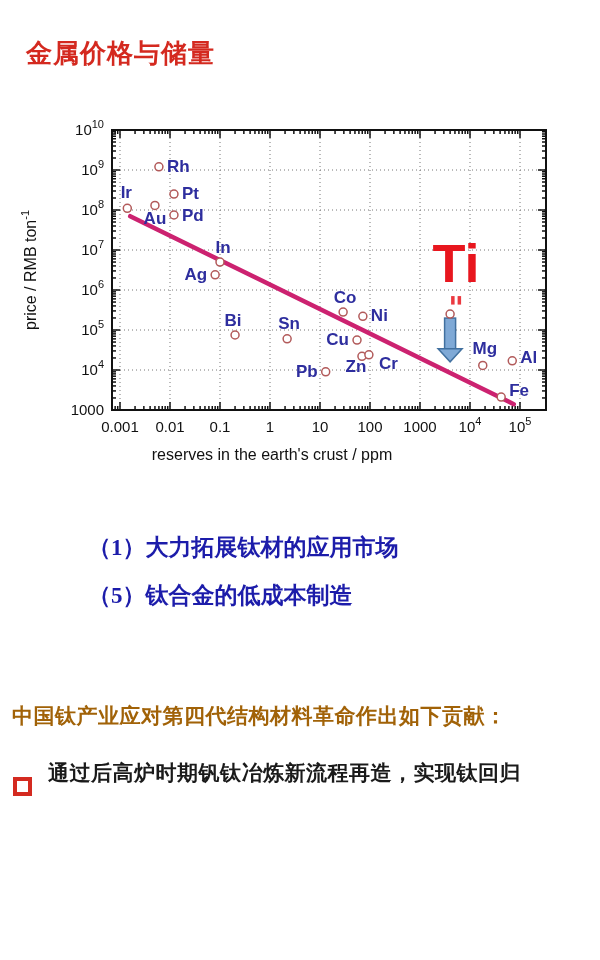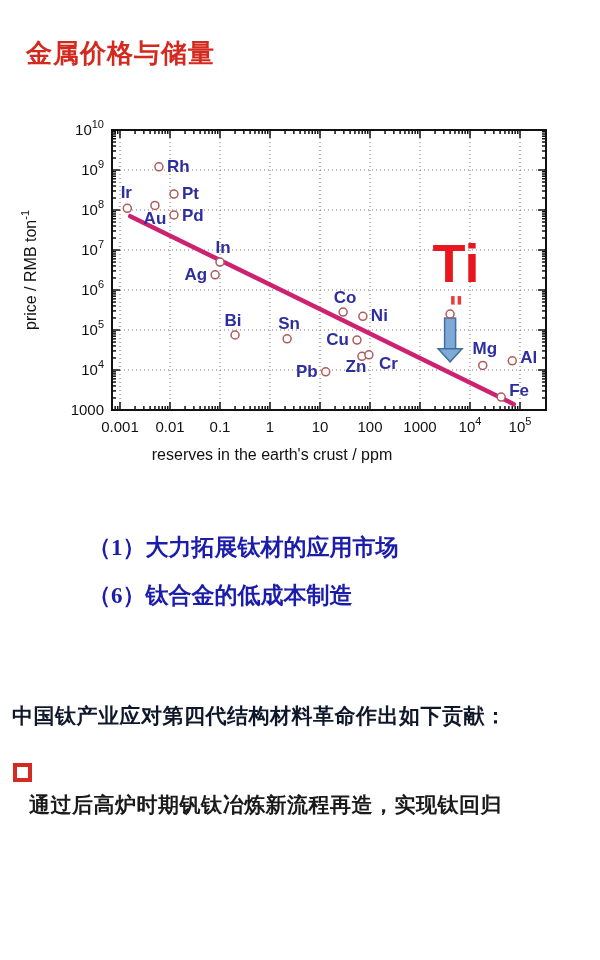--- a/index.html
+++ b/index.html
@@ -12,22 +12,22 @@
   .grid{stroke:#777;stroke-width:1;stroke-dasharray:1 3;fill:none;}
   .tick{stroke:#111;stroke-width:1.5;}
   .pt{fill:#fff;stroke:var(--point);stroke-width:1.5;}
   .ptlabel{fill:var(--navy);font-size:17px;font-weight:bold;}
   .ticklabel{fill:#111;font-size:15px;}
   .axistitle{fill:#111;font-size:16px;}
   .goals{position:absolute;left:88px;top:524px;font-family:Liberation Serif, serif;
          font-weight:bold;font-size:23px;color:var(--goal-blue);}
   .goal-line{height:48px;line-height:48px;white-space:nowrap;}
   .heading{position:absolute;left:12px;top:702px;margin:0;font-size:21px;font-weight:600;
-           color:#0f172a;letter-spacing:0.5px;white-space:nowrap;}
-  .bullet-row{position:absolute;left:13px;display:flex;align-items:flex-start;flex-direction:column;}
+           color:#a16207;letter-spacing:0.5px;white-space:nowrap;}
+  .bullet-row{position:absolute;left:13px;display:flex;align-items:flex-end;}
   .bullet-1{top:750px;}
   .bullet-2{top:844px;}
   .bullet-square{width:11px;height:11px;border:4px solid var(--bullet-red);margin-top:13px;flex:none;}
   .bullet-text{margin-left:16px;font-size:21px;line-height:46px;font-weight:600;color:#1a1a1a;
                letter-spacing:0.5px;white-space:nowrap;}
   .watermark{position:absolute;top:922px;right:14px;display:flex;align-items:flex-start;gap:6px;
              color:var(--wm-gray);font-size:17px;}
   .wm-icon{display:block;}
 </style>
 </head>
@@ -391,21 +391,21 @@
       <text x="104" y="145" class="ticklabel" text-anchor="end">10<tspan dy="-7" font-size="11">7</tspan></text>
       <text x="104" y="105" class="ticklabel" text-anchor="end">10<tspan dy="-7" font-size="11">8</tspan></text>
       <text x="104" y="65" class="ticklabel" text-anchor="end">10<tspan dy="-7" font-size="11">9</tspan></text>
       <text x="104" y="25" class="ticklabel" text-anchor="end">10<tspan dy="-7" font-size="11">10</tspan></text>
       <text x="272" y="350" class="axistitle" text-anchor="middle">reserves in the earth's crust / ppm</text>
       <text x="36" y="160" class="axistitle" text-anchor="middle" transform="rotate(-90 36 160)">price / RMB ton<tspan dy="-7" font-size="11">-1</tspan></text>
     </svg>
 
   <div class="goals">
     <div class="goal-line">（1）大力拓展钛材的应用市场</div>
-    <div class="goal-line">（6）钛合金的低成本制造</div>
+    <div class="goal-line">（5）钛合金的低成本制造</div>
   </div>
 
   <p class="heading">中国钛产业应对第四代结构材料革命作出如下贡献：</p>
 
   <div class="bullet-row bullet-1">
     <span class="bullet-square"></span>
     <div class="bullet-text">
       <div>通过后高炉时期钒钛冶炼新流程再造，实现钛回归</div>
     </div>
   </div>

